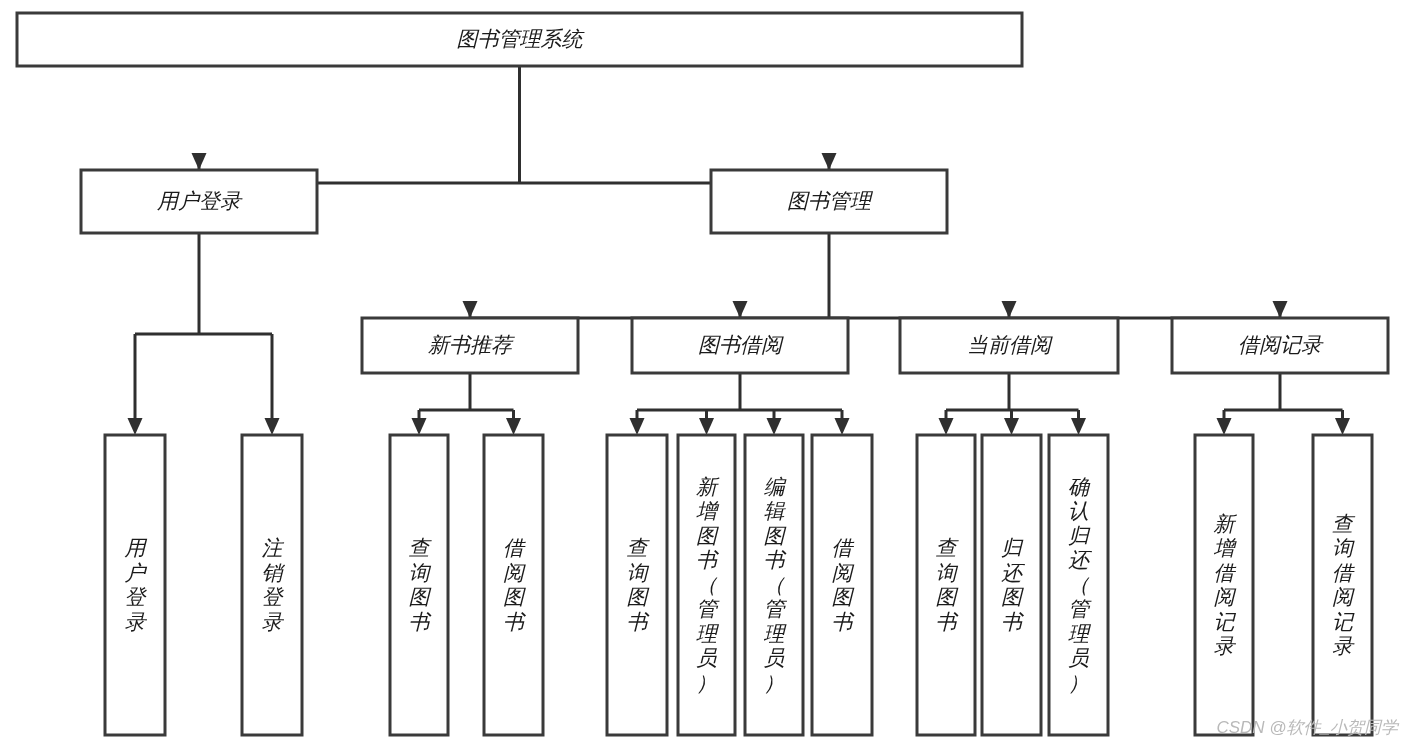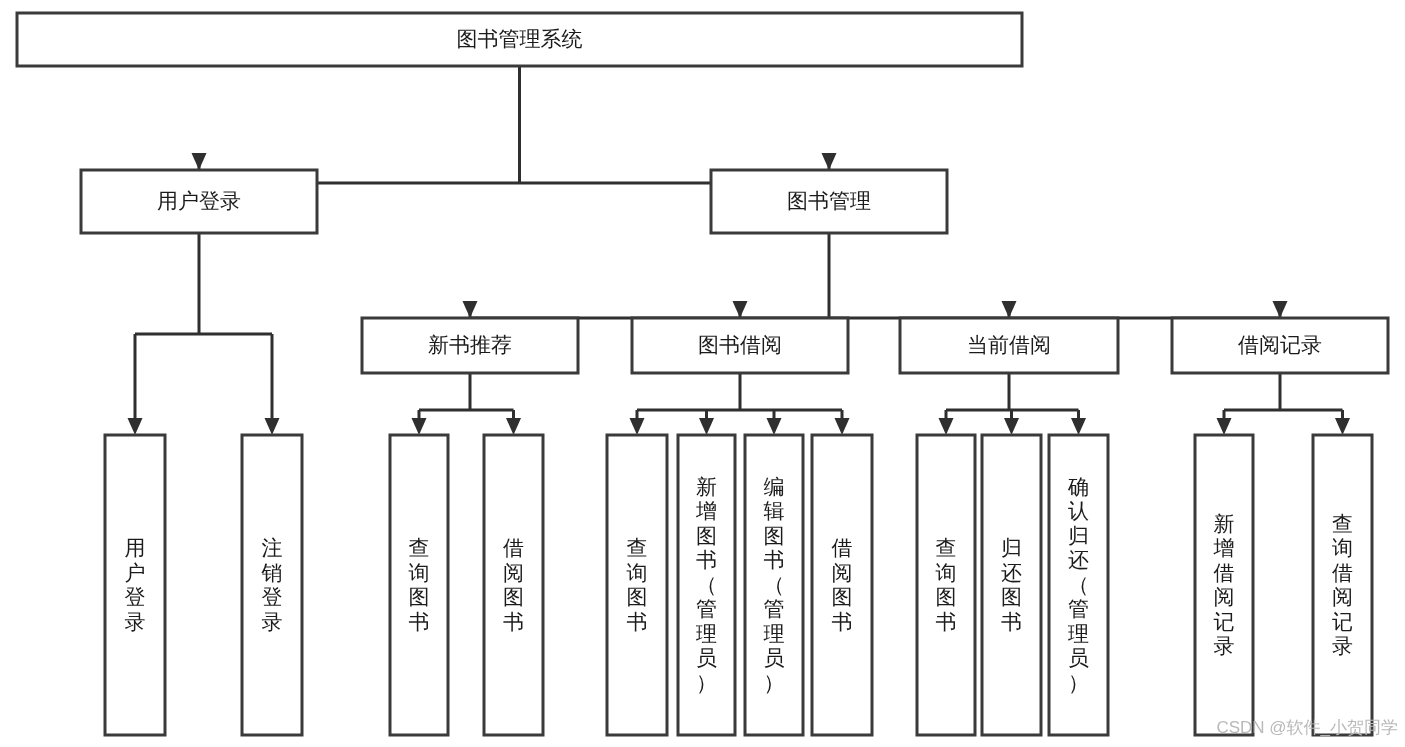--- a/index.html
+++ b/index.html
@@ -13,20 +13,21 @@
     font-family: "Liberation Sans", "DejaVu Sans", sans-serif;
     overflow: hidden;
     position: relative;
   }
   #diagram-root {
     position: absolute;
     left: 0;
     top: 0;
     width: 1405px;
     height: 534px;
+    font-style: italic;
   }
   svg.diagram {
     display: block;
     width: 1405px;
     height: 747px;
   }
   .node-box {
     fill: #ffffff;
     stroke: #3a3a3a;
     stroke-width: 3;

